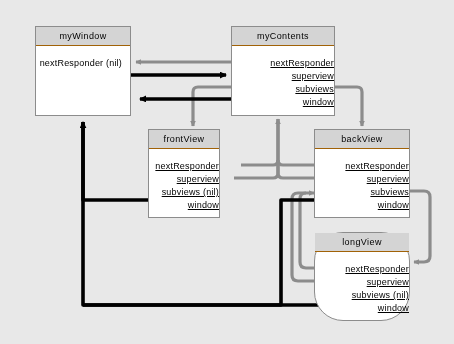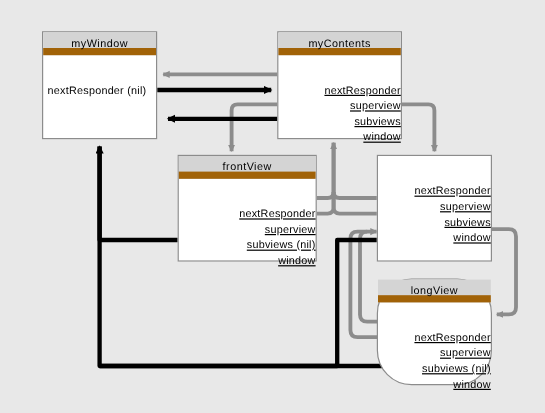--- a/index.html
+++ b/index.html
@@ -16,29 +16,29 @@
   .node{
     position:absolute;
     background:#ffffff;
     border:1px solid #8c8c8c;
     box-sizing:border-box;
   }
   .node-title{
     height:19px;
     line-height:19px;
     background:#d4d4d4;
-    border-bottom:6px solid #a16207;
+    border-bottom:1px solid #a16207;
     text-align:center;
     font-size:9px;
     color:#000;
     letter-spacing:.4px;
     box-sizing:border-box;
   }
   .node-fields{
-    padding-top:23px;
+    padding-top:11px;
     box-sizing:border-box;
   }
   .field{
     font-size:9px;
     color:#000;
     text-align:right;
     line-height:13px;
     height:13px;
     white-space:nowrap;
     letter-spacing:.2px;
@@ -111,31 +111,32 @@
   <div class="node" style="left:231px;top:26px;width:104px;height:90px;">
     <div class="node-title">myContents</div>
     <div class="node-fields">
       <div class="field c-center">nextResponder</div>
       <div class="field c-center">superview</div>
       <div class="field c-center">subviews</div>
       <div class="field c-center">window</div>
     </div>
   </div>
 
-  <div class="node" style="left:148px;top:129px;width:116px;height:89px;">
+  <div class="node" style="left:148px;top:129px;width:72px;height:89px;">
     <div class="node-title">frontView</div>
     <div class="node-fields">
       <div class="field c-center">nextResponder</div>
       <div class="field c-center">superview</div>
       <div class="field c-center">subviews (nil)</div>
       <div class="field c-center">window</div>
     </div>
   </div>
 
   <div class="node" style="left:314px;top:129px;width:96px;height:89px;">
+    <div class="node-title">backView</div>
     <div class="node-fields">
       <div class="field c-center">nextResponder</div>
       <div class="field c-center">superview</div>
       <div class="field c-center">subviews</div>
       <div class="field c-center">window</div>
     </div>
   </div>
 
   <div class="node" style="left:314px;top:232px;width:96px;height:89px;border-radius:29px;">
     <div class="node-title">longView</div>

